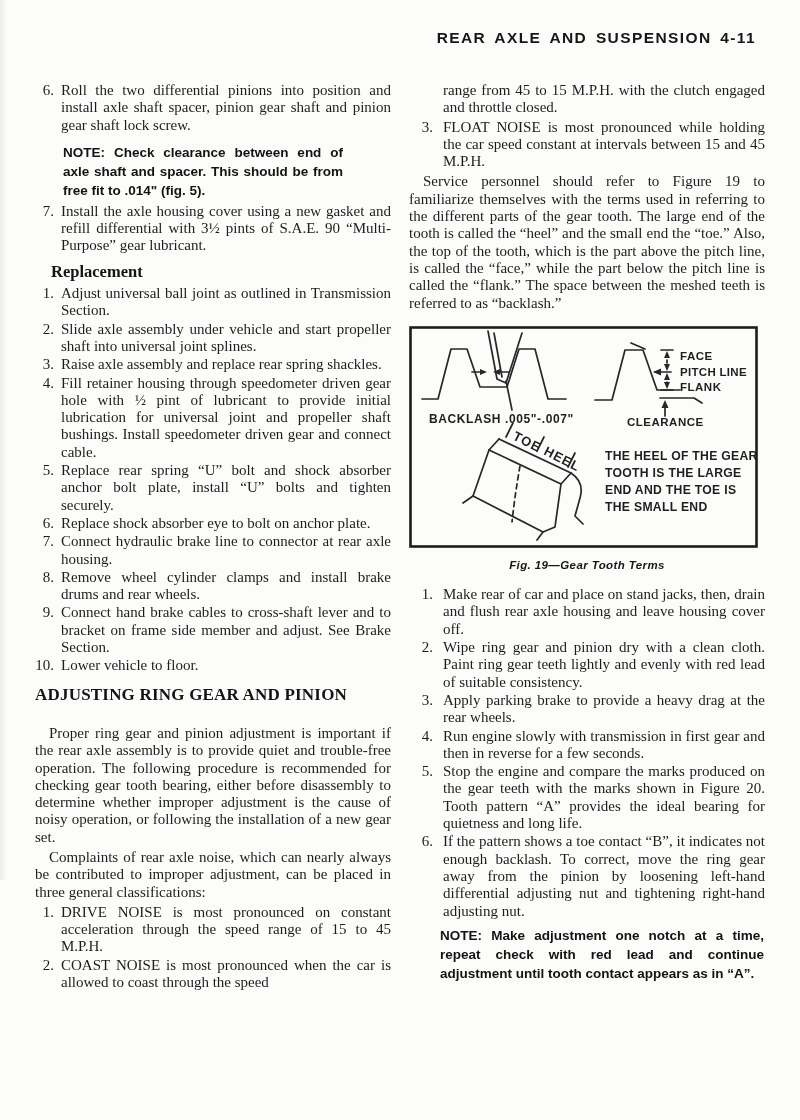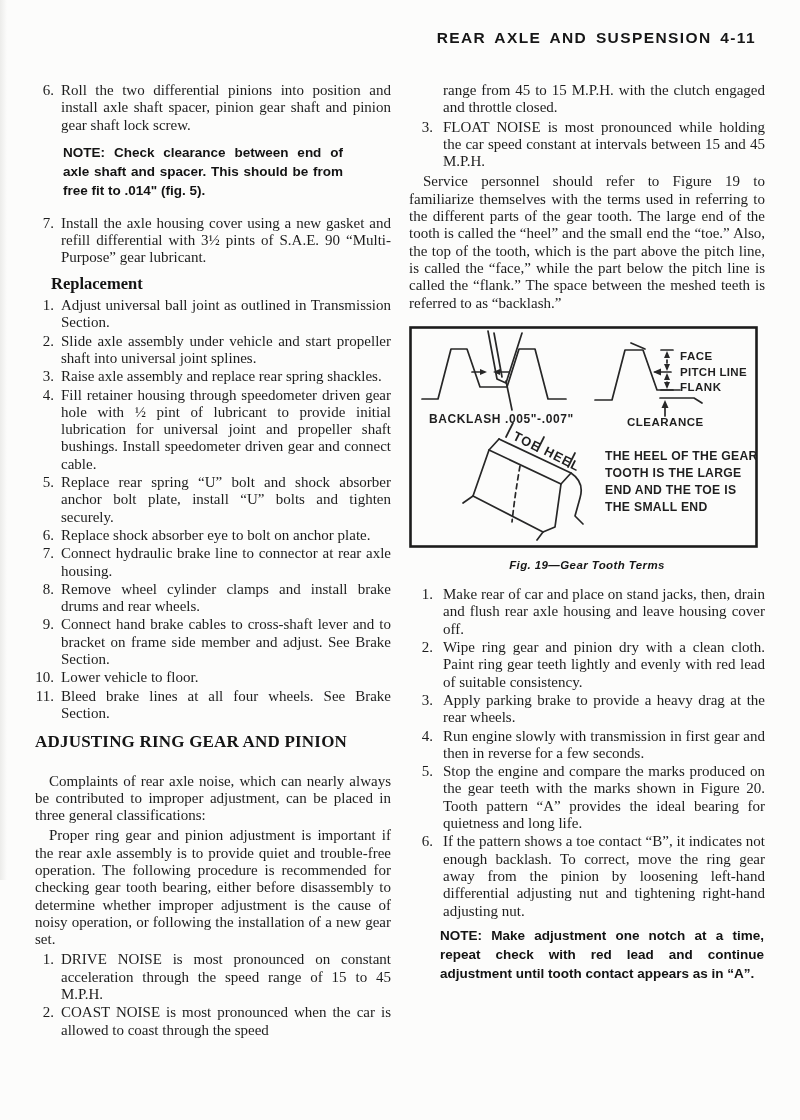--- a/index.html
+++ b/index.html
@@ -40,21 +40,21 @@
   .li .num { flex: 0 0 19px; text-align: right; margin-right: 7px; }
   .col-right .li .num { flex: 0 0 24px; margin-right: 10px; }
   .li .txt { flex: 1; text-align: justify; }
 
   .note {
     font-family: "Liberation Sans", sans-serif;
     font-weight: bold;
     font-size: 13.5px;
     line-height: 19px;
     text-align: justify;
-    margin: 9px 48px 15px 28px;
+    margin: 9px 48px 3px 28px;
     color: #131313;
   }
   .col-right .note { margin: 6px 1px 0 31px; }
 
   .h-rep {
     font-size: 16.5px; font-weight: bold;
     margin: 8px 0 5px 16px; color: #141414;
   }
   .h-adj {
     font-size: 17px; font-weight: bold;
@@ -142,29 +142,25 @@
       <span class="txt">Remove wheel cylinder clamps and install brake drums and rear wheels.</span>
     </div>
     <div class="li">
       <span class="num">9.</span>
       <span class="txt">Connect hand brake cables to cross-shaft lever and to bracket on frame side member and adjust. See Brake Section.</span>
     </div>
     <div class="li">
       <span class="num">10.</span>
       <span class="txt">Lower vehicle to floor.</span>
     </div>
-    <div class="li">
-      <span class="num">11.</span>
-      <span class="txt">Bleed brake lines at all four wheels. See Brake Section.</span>
-    </div>
 
     <div class="h-adj">ADJUSTING RING GEAR AND PINION</div>
 
+    <p class="body">Proper ring gear and pinion adjustment is important if the rear axle assembly is to provide quiet and trouble-free operation. The following procedure is recommended for checking gear tooth bearing, either before disassembly to determine whether improper adjustment is the cause of noisy operation, or following the installation of a new gear set.</p>
     <p class="body">Complaints of rear axle noise, which can nearly always be contributed to improper adjustment, can be placed in three general classifications:</p>
-    <p class="body">Proper ring gear and pinion adjustment is important if the rear axle assembly is to provide quiet and trouble-free operation. The following procedure is recommended for checking gear tooth bearing, either before disassembly to determine whether improper adjustment is the cause of noisy operation, or following the installation of a new gear set.</p>
 
     <div class="li">
       <span class="num">1.</span>
       <span class="txt">DRIVE NOISE is most pronounced on constant acceleration through the speed range of 15 to 45 M.P.H.</span>
     </div>
     <div class="li">
       <span class="num">2.</span>
       <span class="txt">COAST NOISE is most pronounced when the car is allowed to coast through the speed</span>
     </div>
   </div>

